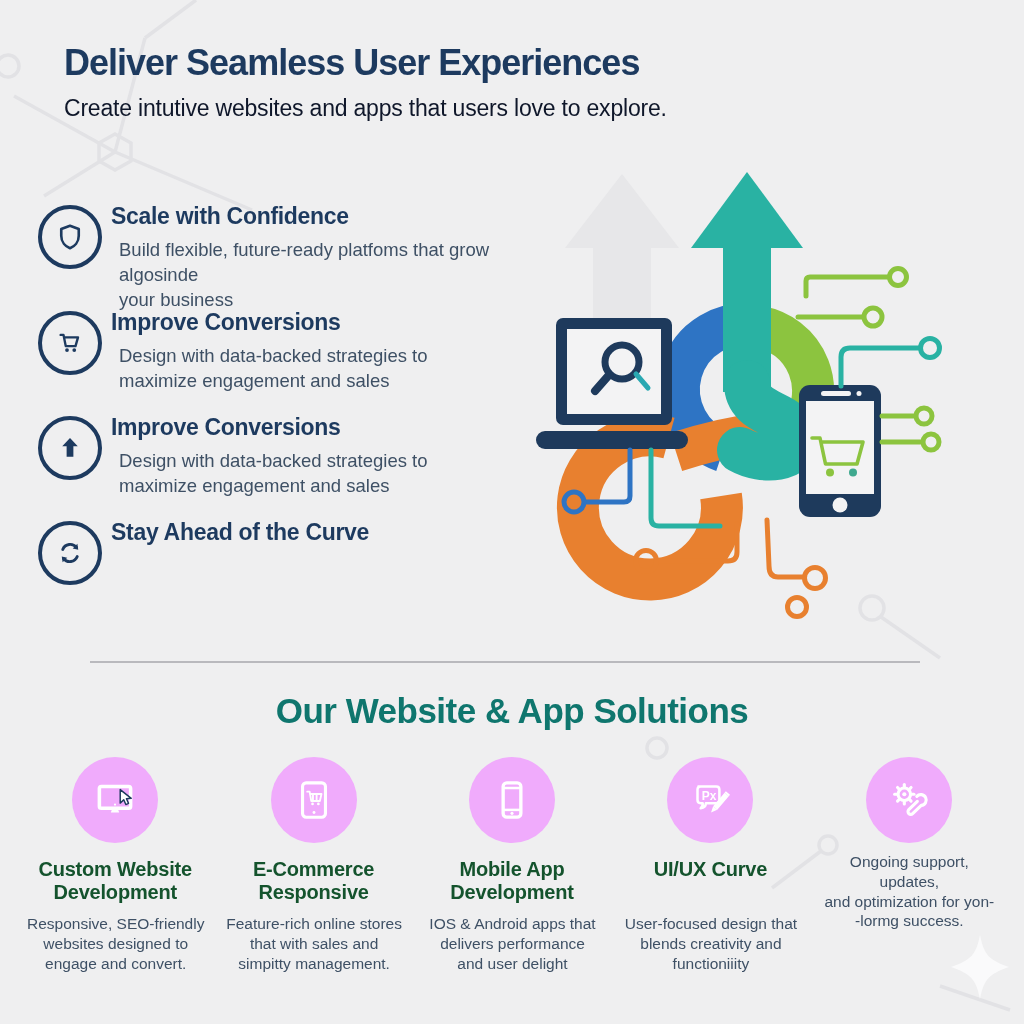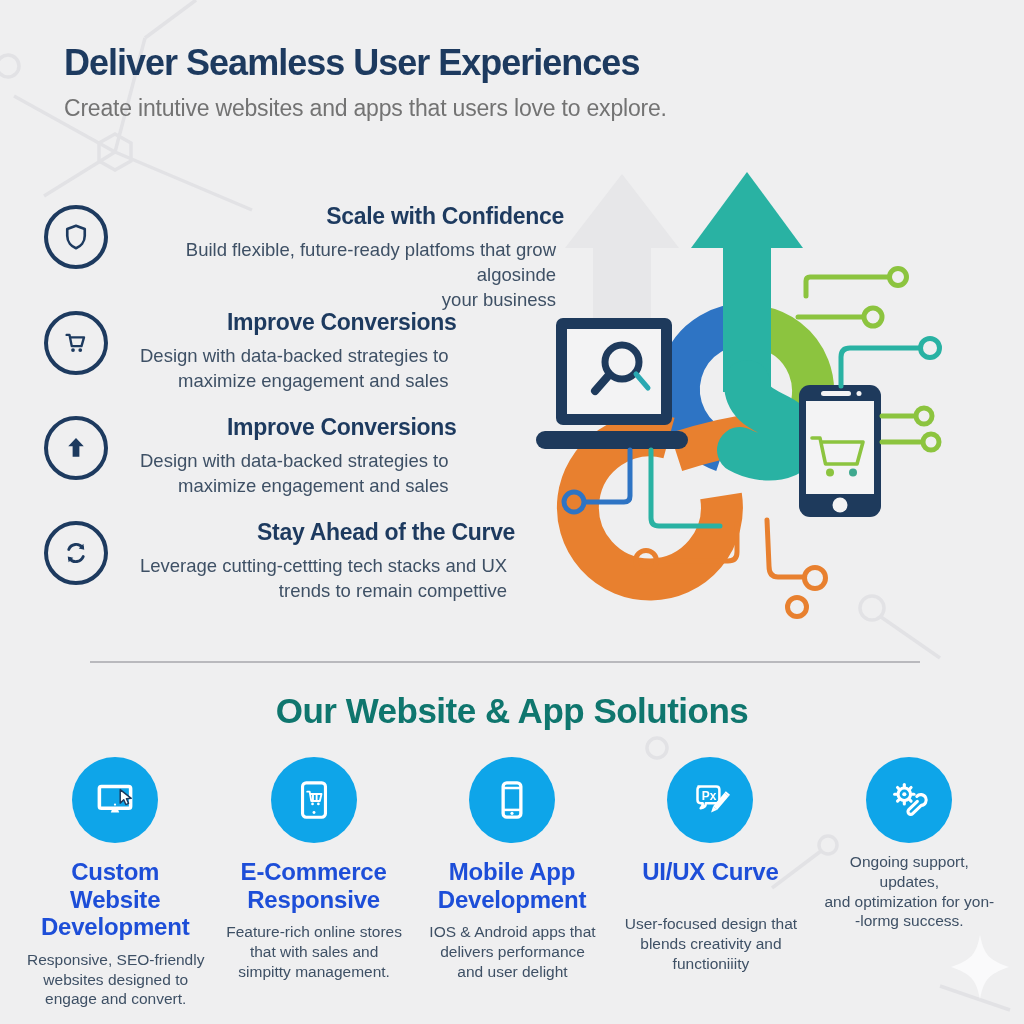--- a/index.html
+++ b/index.html
@@ -4,40 +4,40 @@
 <style>
   html,body{margin:0;padding:0;}
   body{font-family:"Liberation Sans", sans-serif; background:#d8d8d8;}
   .canvas{position:relative;width:1024px;height:1024px;background:#efeff0;overflow:hidden;}
   svg{display:block;}
   .abs{position:absolute;}
 
   
   .header{position:absolute;left:64px;top:44px;width:900px;}
   .header h1{margin:0;font-size:36px;line-height:1.05;font-weight:700;color:#1d3a5f;letter-spacing:-1px;}
-  .header p{margin:13px 0 0 0;font-size:23px;color:#737373;letter-spacing:-0.2px;}
-
-  
-  .feature{position:absolute;left:44px;display:flex;gap:24px;width:520px;text-align:right;}
+  .header p{margin:13px 0 0 0;font-size:23px;color:#0f172a;letter-spacing:-0.2px;}
+
+  
+  .feature{position:absolute;left:38px;display:flex;gap:9px;width:520px;}
   .f-icon{flex:none;width:56px;height:56px;border:4px solid #1d3a5f;border-radius:50%;
           display:flex;align-items:center;justify-content:center;background:transparent;margin-top:2px;}
   .f-text h3{margin:0 0 5px 0;font-size:23px;font-weight:700;color:#1d3a5f;letter-spacing:-0.3px;}
   .f-text p{margin:8px;font-size:18.5px;line-height:1.35;color:#3e5065;white-space:pre-line;}
 
   
   .divider{position:absolute;left:90px;top:661px;width:830px;height:2px;background:#b9b9bd;}
   .section-heading{position:absolute;left:0;top:691px;width:1024px;text-align:center;margin:0;
           font-size:35px;font-weight:700;color:#0f766e;letter-spacing:-0.5px;}
 
   
   .cards{position:absolute;left:16px;top:757px;width:992px;display:flex;}
   .card{flex:1;text-align:center;padding:0 8px;}
-  .c-icon{width:86px;height:86px;border-radius:50%;background:#0ea5e9;margin:0 auto;
+  .c-icon{width:86px;height:86px;border-radius:50%;background:#f0abfc;margin:0 auto;
           display:flex;align-items:center;justify-content:center;}
-  .c-title{margin:15px 0 0 0;font-size:24px;font-weight:700;color:#1d4ed8;line-height:1.15;
+  .c-title{margin:15px 0 0 0;font-size:20px;font-weight:700;color:#14532d;line-height:1.15;
           white-space:pre-line;min-height:47px;letter-spacing:-0.2px;}
   .c-desc{margin:9px 0 0 1px;font-size:15.5px;color:#3e5065;line-height:1.28;white-space:pre-line;}
 </style>
 </head>
 <body>
 
 <div class="canvas">
 
   <svg class="abs" width="1024" height="1024" viewBox="0 0 1024 1024" style="left:0;top:0;">
     <g stroke="#e2e2e5" stroke-width="3.5" fill="none">
@@ -108,22 +108,20 @@
     <div class="f-icon">
       <svg width="30" height="30" viewBox="0 0 24 24" fill="none" stroke="#1d3a5f" stroke-width="2.3" stroke-linecap="round">
         <path d="M6.2 9.2 A 6.4 6.4 0 0 1 17.2 7.6"></path>
         <path d="M17.8 14.8 A 6.4 6.4 0 0 1 6.8 16.4"></path>
         <polygon points="17.9,4.6 18.6,9.3 14.2,8.3" fill="#1d3a5f" stroke="none"></polygon>
         <polygon points="6.1,19.4 5.4,14.7 9.8,15.7" fill="#1d3a5f" stroke="none"></polygon>
       </svg>
     </div>
     <div class="f-text">
       <h3>Stay Ahead of the Curve</h3>
-      <p>Leverage cutting-cettting tech stacks and UX
-trends to remain compettive</p>
     </div>
   </div>
 
   <svg class="abs" width="510" height="510" viewBox="500 150 510 510" style="left:500px;top:150px;">
 
     <polygon points="622,174 679,248 651,248 651,340 593,340 593,248 565,248" fill="#e7e7e9"></polygon>
 
     <g fill="none">
       <path d="M 760 327 A 65 65 0 0 1 800 430" stroke="#8cc43f" stroke-width="42"></path>
       <path d="M 758 326 A 65 65 0 0 0 723 451" stroke="#2e74c4" stroke-width="42"></path>

